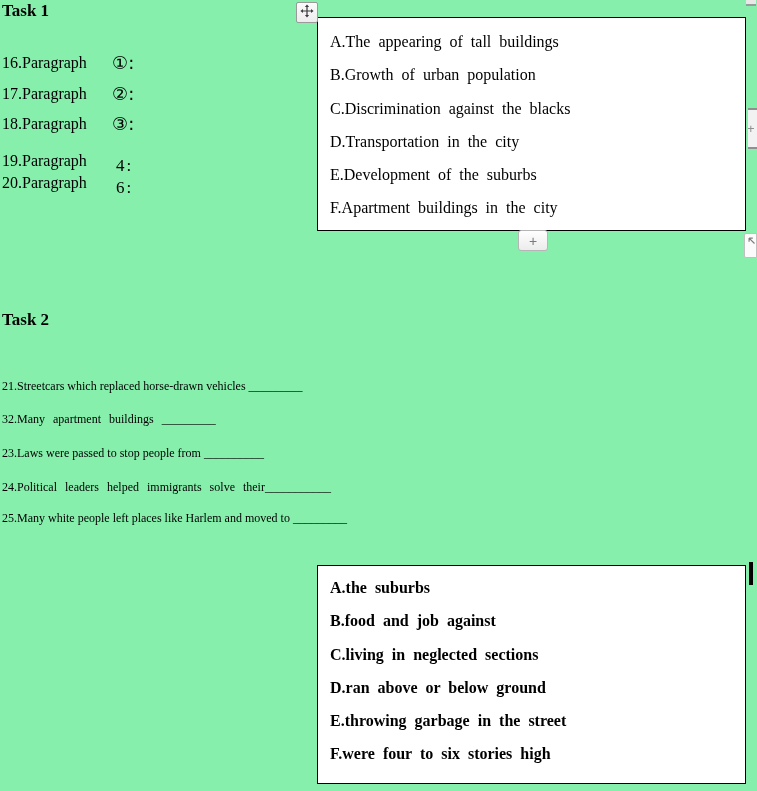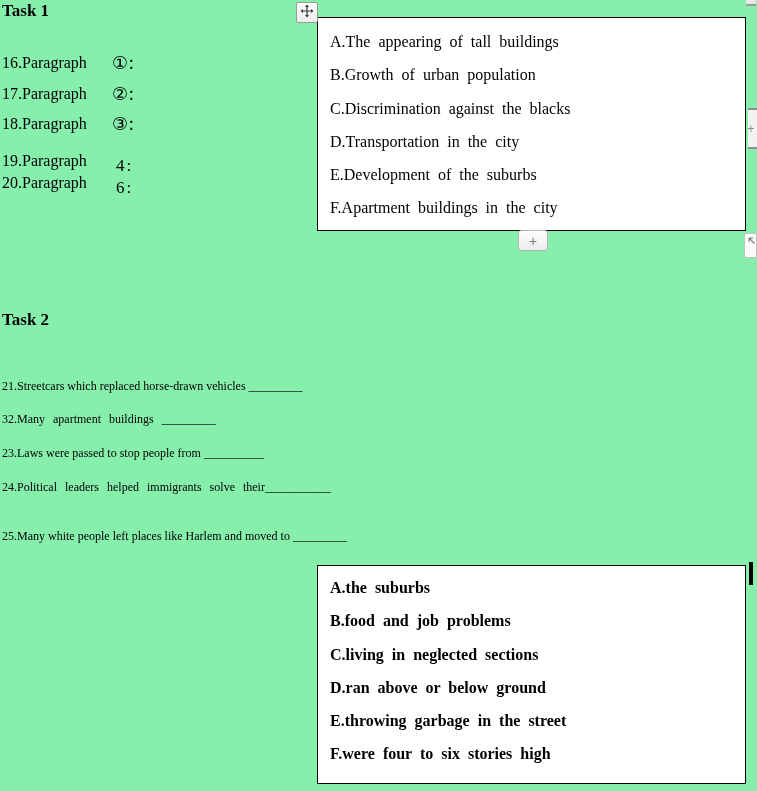--- a/index.html
+++ b/index.html
@@ -102,24 +102,24 @@
 
   <div class="top-right-partial"></div>
   <div class="caret-bar"></div>
 
   <div class="heading" style="top:310px;">Task 2</div>
 
   <div class="q" style="top:379px;">21.Streetcars which replaced horse-drawn vehicles _________</div>
   <div class="q wide" style="top:412px;">32.Many apartment buildings _________</div>
   <div class="q" style="top:446px;">23.Laws were passed to stop people from __________</div>
   <div class="q wide" style="top:480px;">24.Political leaders helped immigrants solve their___________</div>
-  <div class="q" style="top:529px;">25.Many white people left places like Harlem and moved to _________</div>
+  <div class="q" style="top:511px;">25.Many white people left places like Harlem and moved to _________</div>
 
   <div class="optbox second" style="top:565px;height:219px;">
     <div class="opt">A.the suburbs</div>
-    <div class="opt">B.food and job problems</div>
+    <div class="opt">B.food and job against</div>
     <div class="opt">C.living in neglected sections</div>
     <div class="opt">D.ran above or below ground</div>
     <div class="opt">E.throwing garbage in the street</div>
     <div class="opt">F.were four to six stories high</div>
   </div>
 
 </div>
 
 </body></html>

